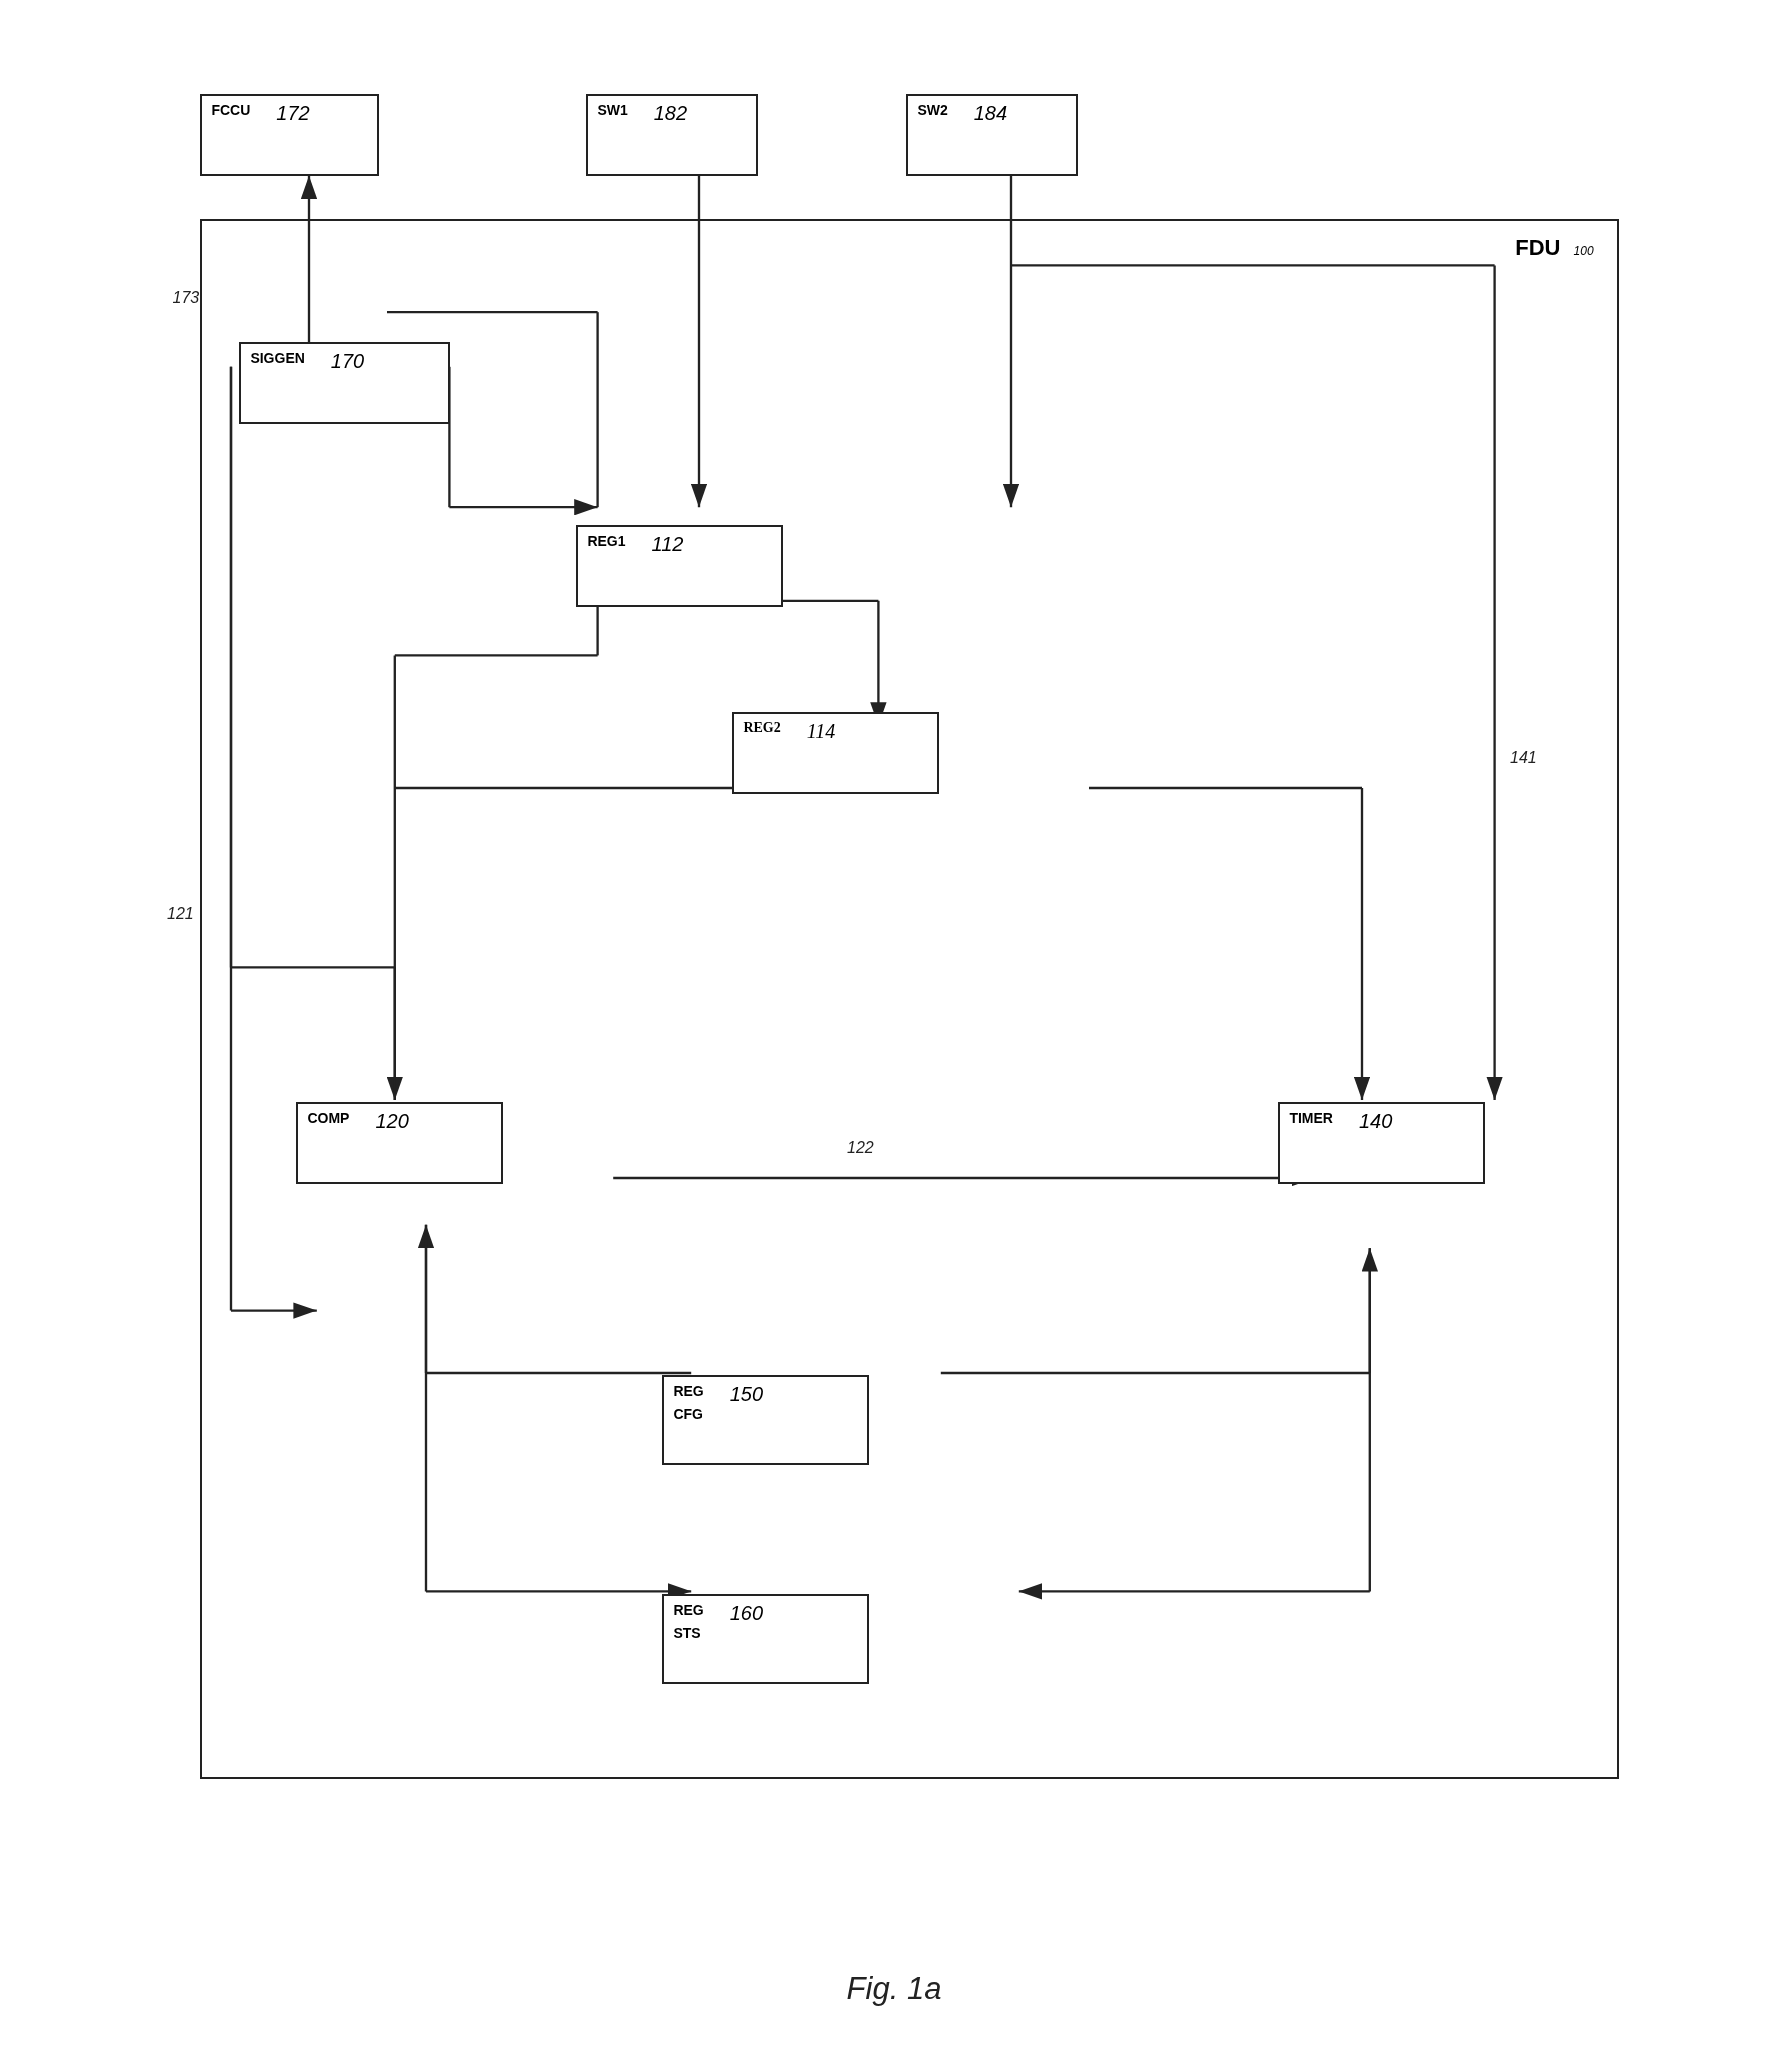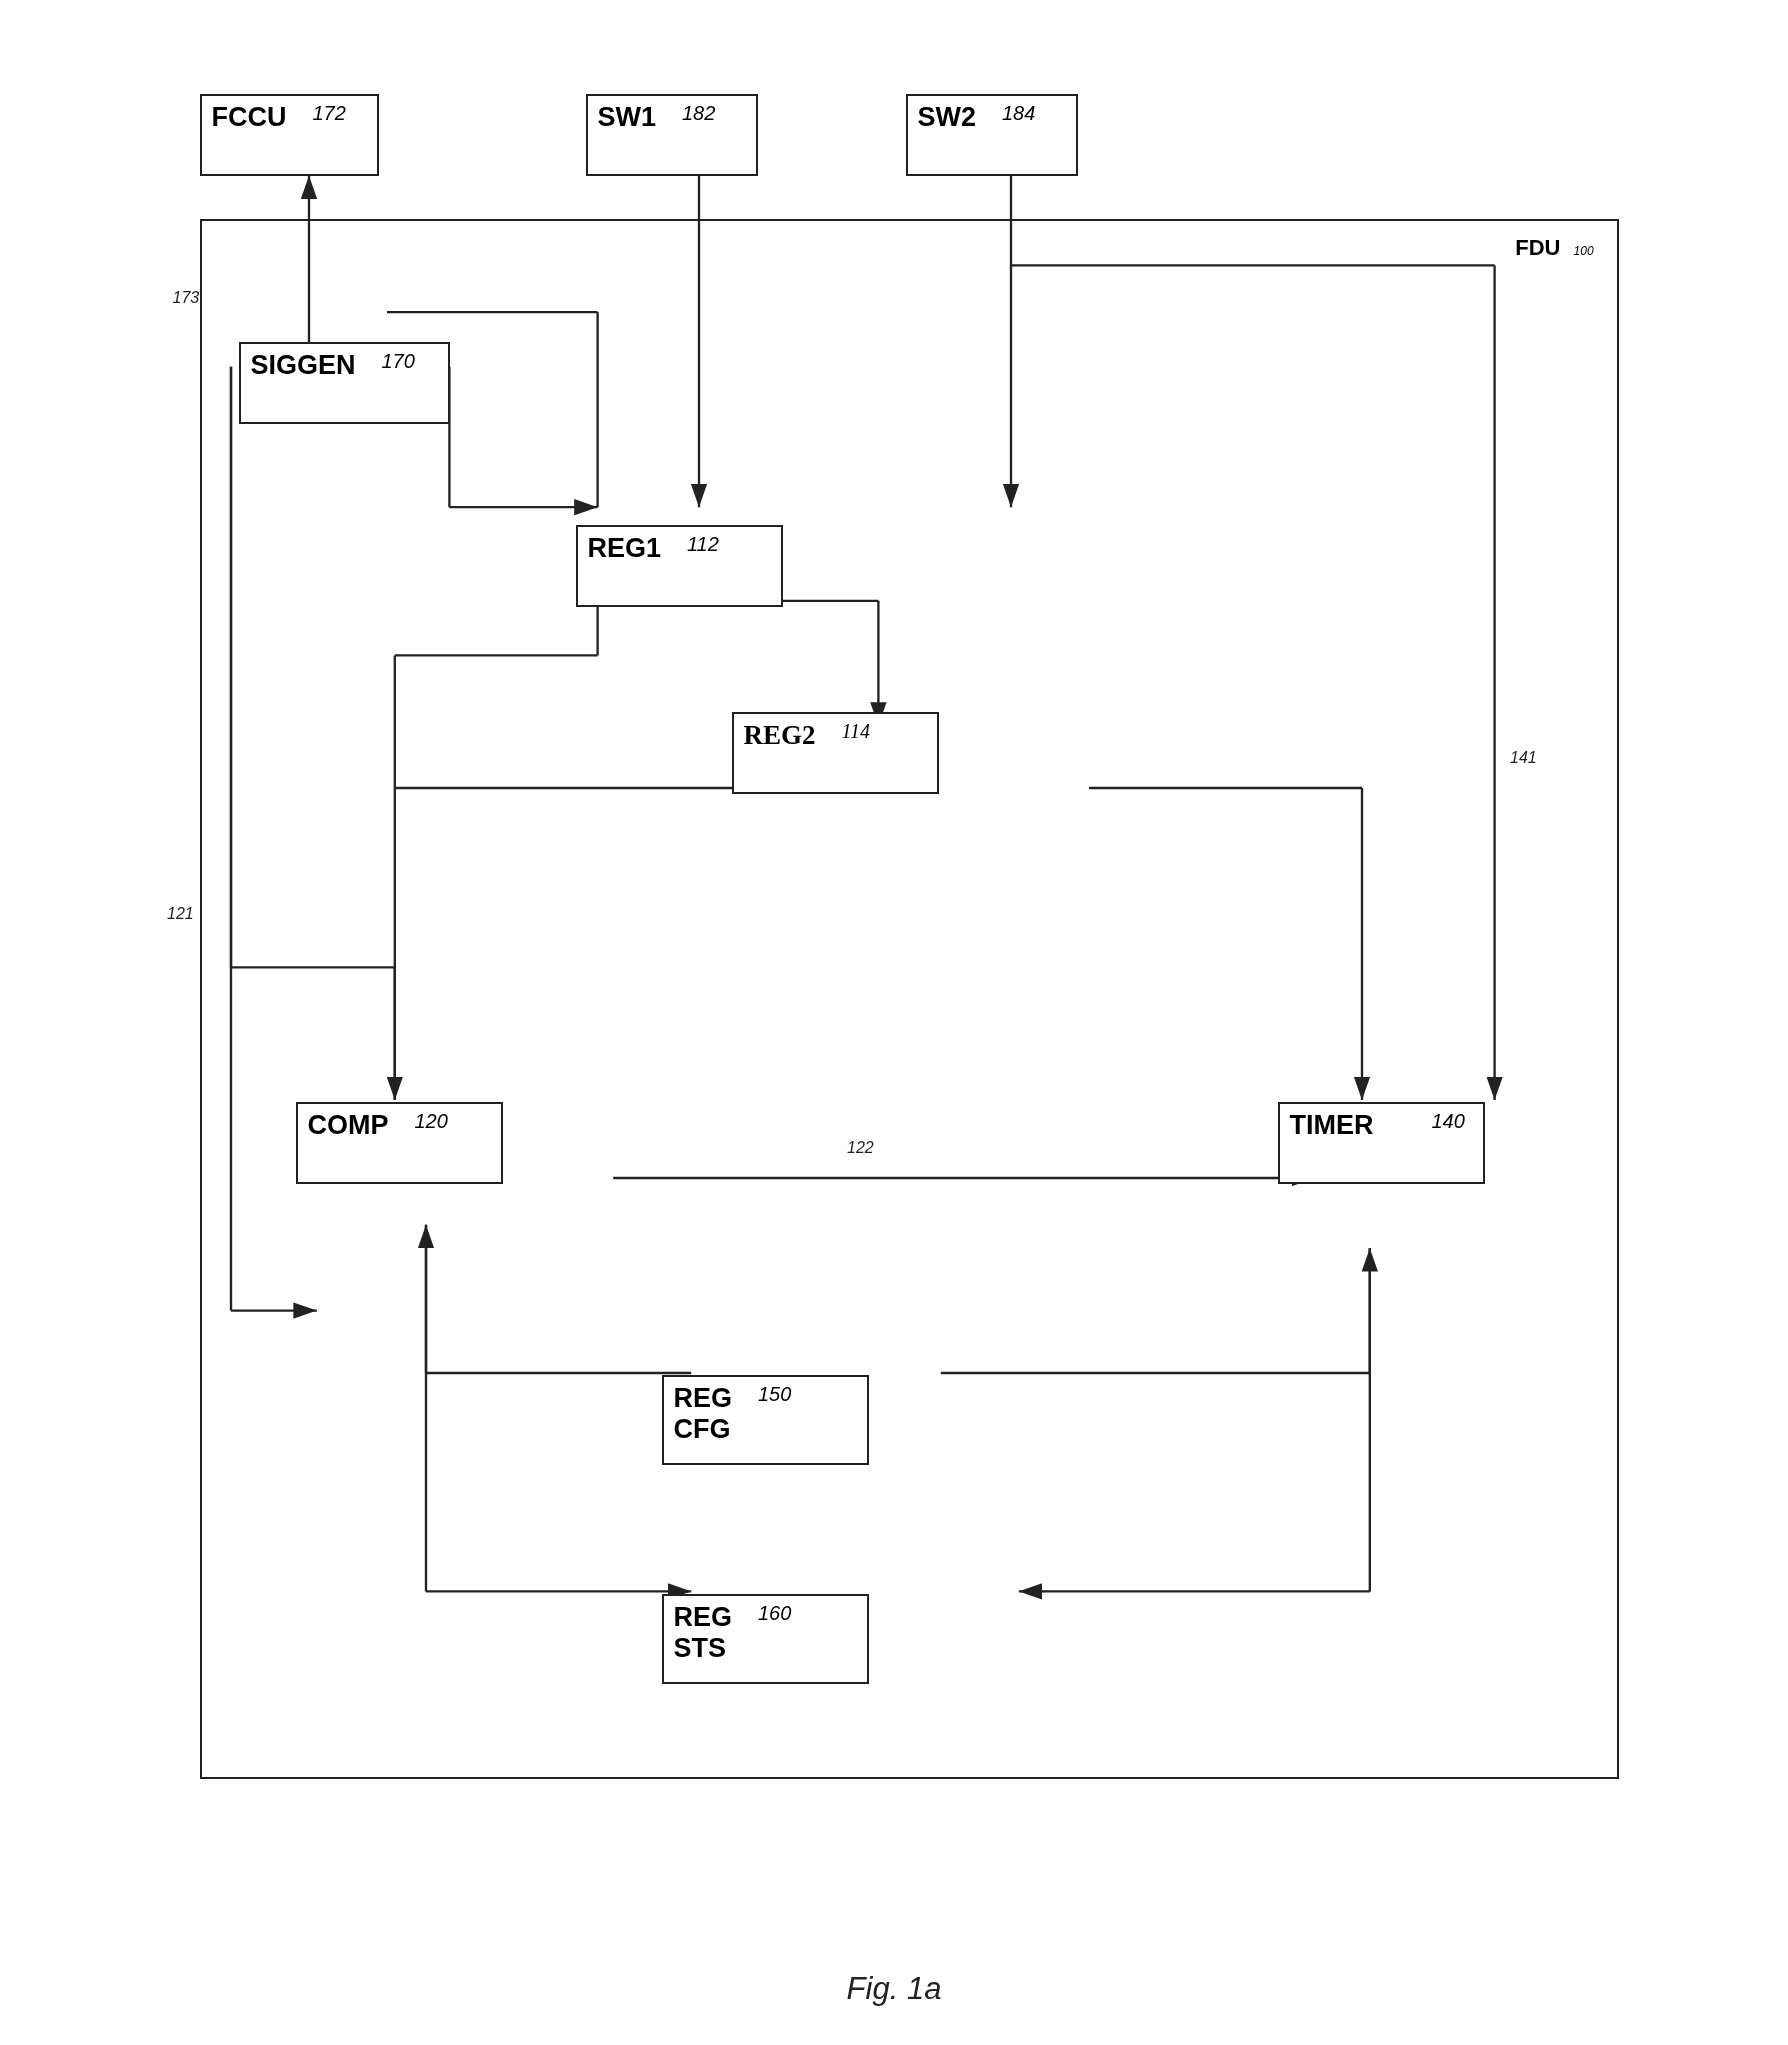--- a/index.html
+++ b/index.html
@@ -28,21 +28,21 @@
       background: #fff;
       display: flex;
       align-items: flex-start;
       padding: 6.2px 9.4px;
       font-size: 22px;
       font-weight: bold;
     }
 
     .box .label {
       font-weight: bold;
-      font-size: 27px;
+      font-size: 14px;
     }
 
     .box .ref {
       font-style: italic;
       font-weight: normal;
       margin-left: 26px;
       font-size: 20px;
     }
 
     
@@ -187,21 +187,21 @@
     <div class="box" style="left: 530px; top: 491px; width: 207px; height: 82px; font-family: Liberation Serif, serif;">
       <span class="label">REG2</span>
       <span class="ref">114</span>
     </div>
 
     <div class="box" style="left: 94px; top: 881px; width: 207px; height: 82px;">
       <span class="label">COMP</span>
       <span class="ref">120</span>
     </div>
 
-    <div class="box" style="left: 1076px; top: 881px; width: 207px; height: 82px; gap: 32px;">
+    <div class="box" style="left: 1076px; top: 881px; width: 207px; height: 82px;">
       <span class="label">TIMER</span>
       <span class="ref">140</span>
     </div>
 
     <div class="box" style="left: 460px; top: 1154px; width: 207px; height: 90px; flex-direction: column; align-items: flex-start;">
       <div style="display:flex; align-items:flex-start;">
         <span class="label">REG</span>
         <span class="ref">150</span>
       </div>
       <span class="label">CFG</span>

